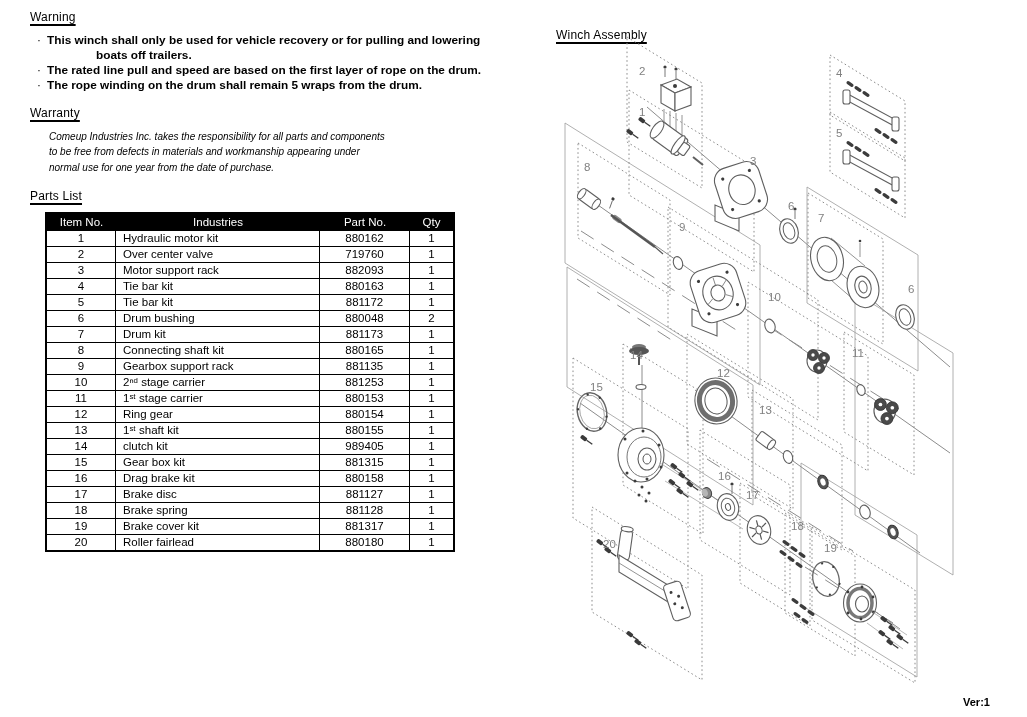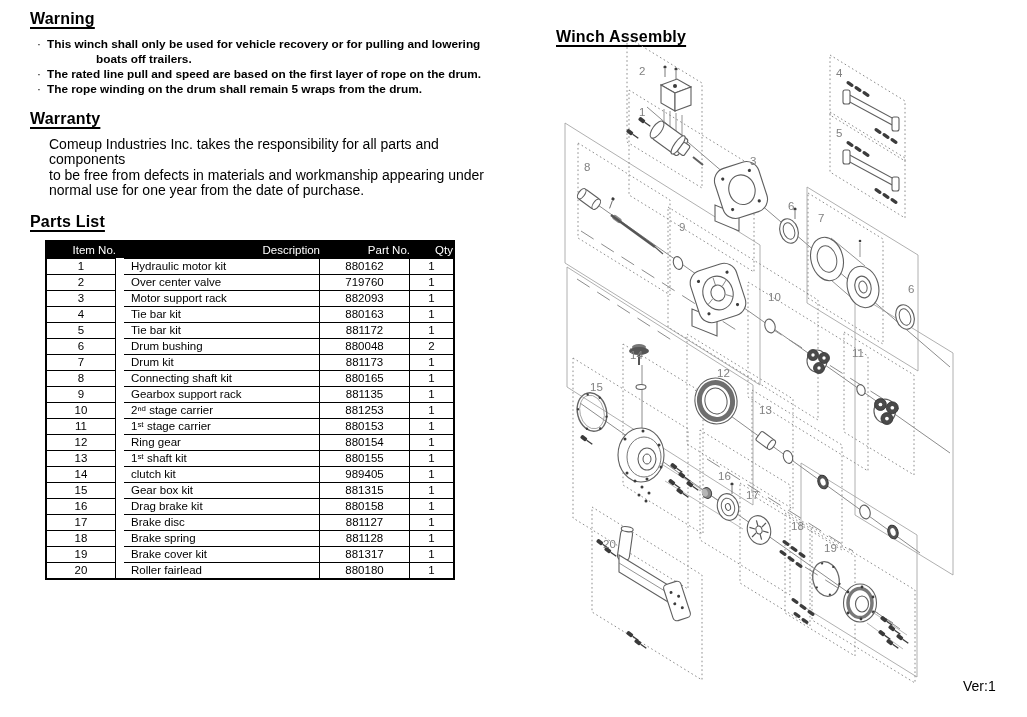--- a/index.html
+++ b/index.html
@@ -3,43 +3,43 @@
 <meta charset="utf-8">
 <style>
   html,body { margin:0; padding:0; }
   body {
     width:1027px; height:717px; background:#fff; position:relative; overflow:hidden;
     font-family:"Liberation Sans","DejaVu Sans",sans-serif; color:#000;
     -webkit-font-smoothing:antialiased;
   }
   .left-col { position:absolute; left:30px; top:10px; width:476px; }
   h2.sec {
-    font-size:16px; font-weight:bold; margin:0 0 9px 0; letter-spacing:.2px;
+    font-size:12px; font-weight:normal; margin:0 0 9px 0; letter-spacing:.2px;
     text-decoration:underline; text-underline-offset:3px; text-decoration-thickness:1.5px;
   }
   .bullets { margin:0 0 13px 7px; }
   .bullet { display:flex; font-size:11.8px; line-height:15px; }
   .bullet .marker { width:10px; flex:none; text-align:left; }
   .bullet .btext { width:448px;font-weight:bold; }
   .bullet .l { display:block; }
   .bullet .l + .l { padding-left:5px;margin-left:44px; }
-  .indent-body { margin:0 0 14px 19px; font-size:14px; line-height:15.4px; }
+  .indent-body { margin:0 0 14px 19px; font-size:10px; line-height:15.4px;font-style:italic; }
   
   .parts-table { margin-left:15px; width:410px; border:2px solid #000; font-size:11.5px; box-sizing:border-box; }
   .thead {
     display:grid; grid-template-columns:69px 204px 90px 43px;
-    background:#000; color:#fff; height:16px; line-height:16px; text-align:right; font-size:11.5px;
+    background:#000; color:#fff; height:16px; line-height:16px; text-align:center; font-size:11.5px;
   }
   .trow { display:grid; grid-template-columns:69px 204px 90px 43px; height:16px; line-height:14.5px; }
   .trow .c { border-top:1px solid #000; border-right:1px solid #000; text-align:center; overflow:hidden; box-sizing:border-box; }
   .trow .c:last-child { border-right:none; }
-  .trow .c-desc { text-align:left; padding-left:7px;margin-left:8px; }
+  .trow .c-desc { text-align:left; padding-left:7px; }
   
   .wa-title { position:absolute; left:556px; top:28px; }
-  .ver { position:absolute; left:963px; top:678px; font-size:14px; font-weight:normal; }
+  .ver { position:absolute; left:963px; top:696px; font-size:11px; font-weight:bold; }
   svg.diagram { position:absolute; left:555px; top:35px; }
   
   .part { fill:#fff; stroke:#5f5f5f; stroke-width:1.1; }
   .thin { fill:none; stroke:#787878; stroke-width:.8; }
   .gear { fill:#4a4a4a; stroke:#333; stroke-width:.8; }
   .dot  { fill:#3c3c3c; }
   .dbox { fill:none; stroke:#8c8c8c; stroke-width:1; stroke-dasharray:1.6 2.7; }
   .panel{ fill:none; stroke:#9c9c9c; stroke-width:.8; }
   .axis { stroke:#8c8c8c; stroke-width:1; }
   .dashl{ stroke:#8c8c8c; stroke-width:1; stroke-dasharray:15 9; fill:none; }
@@ -87,21 +87,21 @@
       <div class="wline">to be free from defects in materials and workmanship appearing under</div>
 
       <div class="wline">normal use for one year from the date of purchase.</div>
     </div>
 
   <h2 class="sec">Parts List</h2>
 
   <div class="parts-table">
     <div class="thead">
       <div class="c">Item No.</div>
-      <div class="c">Description</div>
+      <div class="c">Industries</div>
       <div class="c">Part No.</div>
       <div class="c">Qty</div>
     </div>
     <div class="tbody">
 
         <div class="trow">
           <div class="c c-item">1</div>
           <div class="c c-desc">Hydraulic motor kit</div>
           <div class="c c-part">880162</div>
           <div class="c c-qty">1</div>

